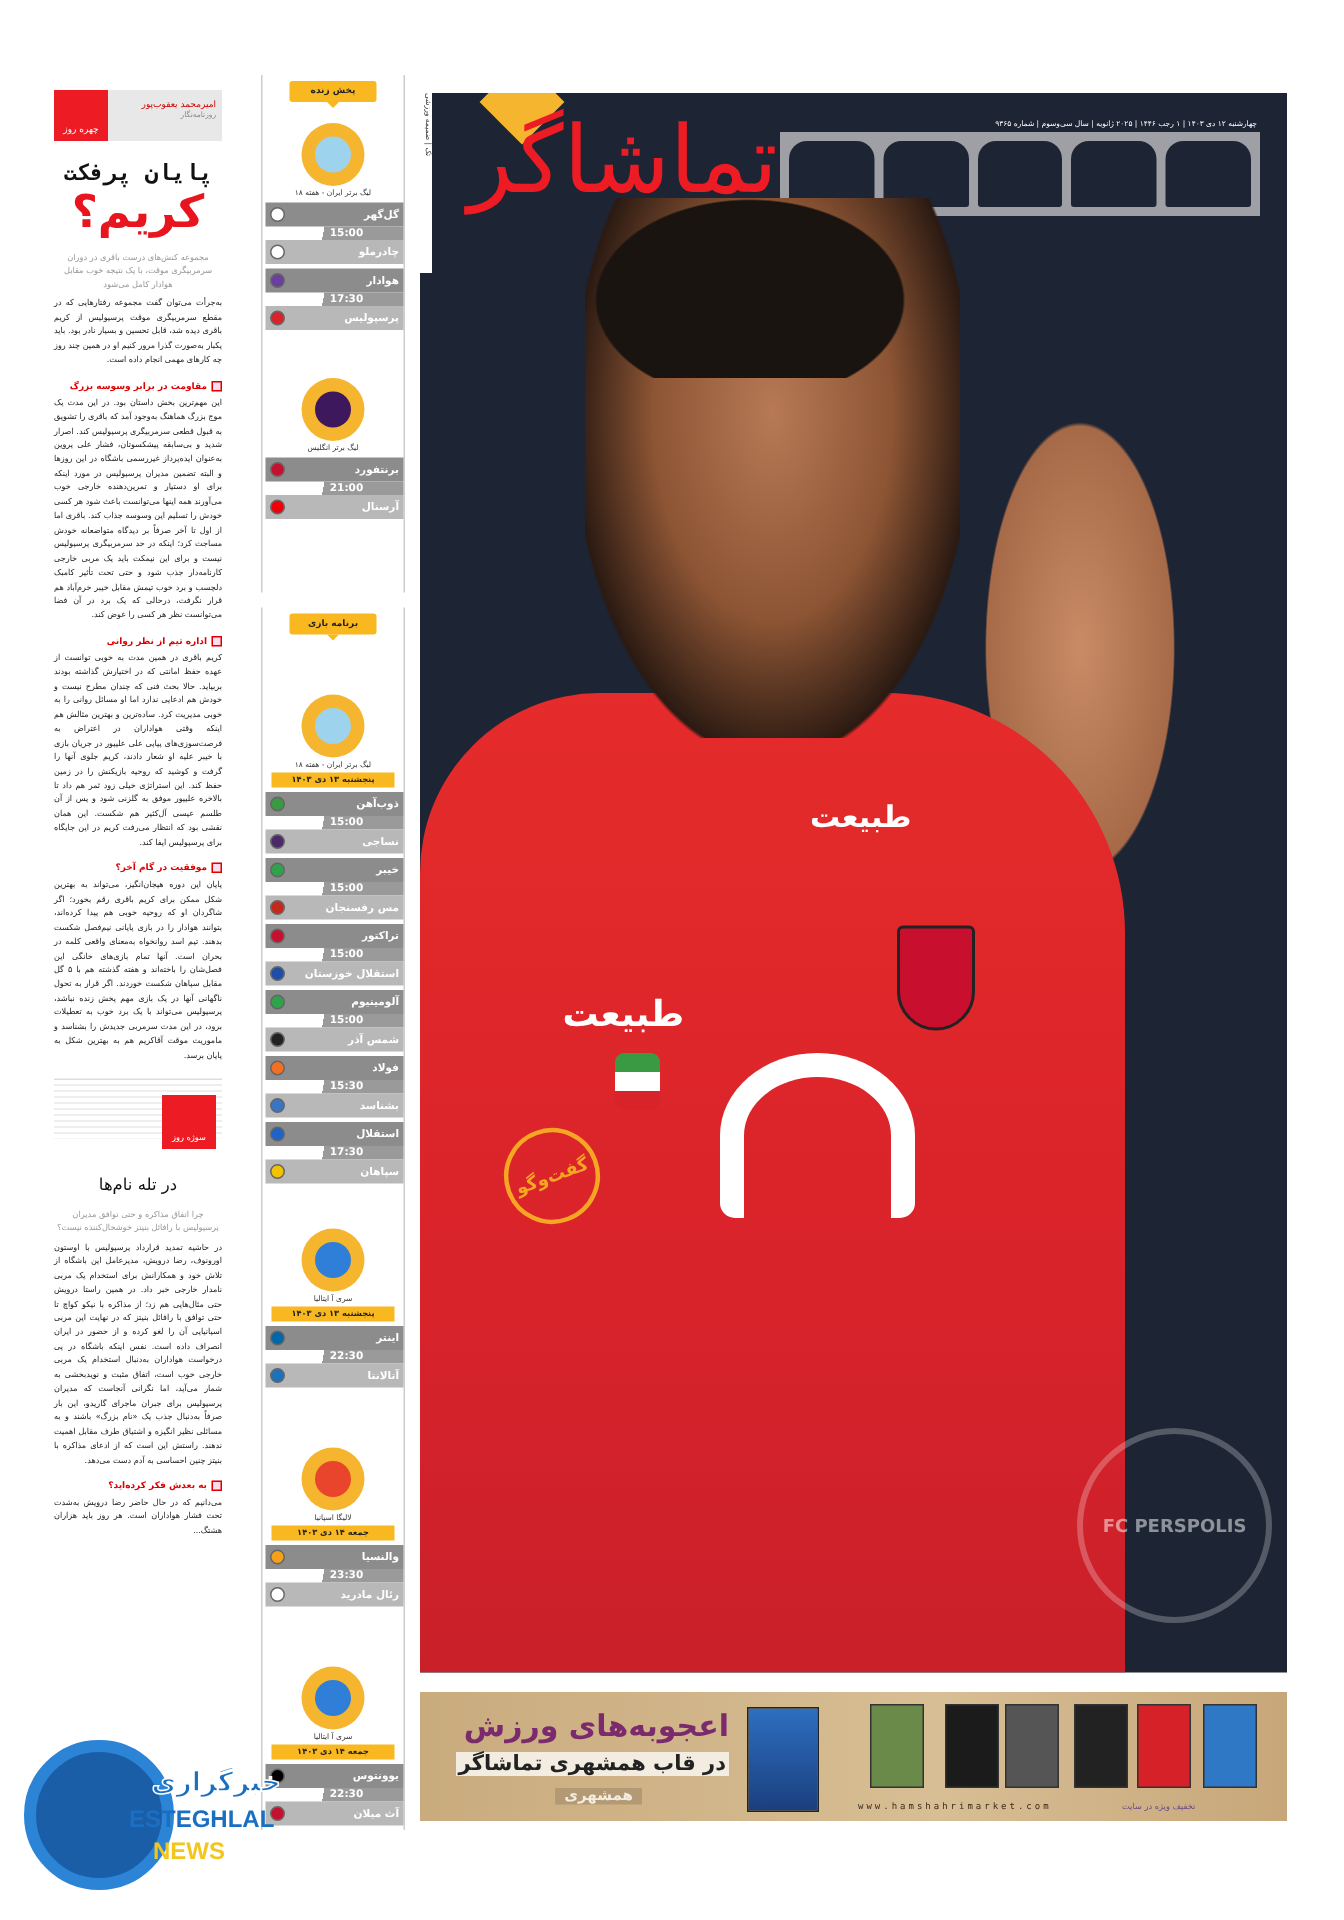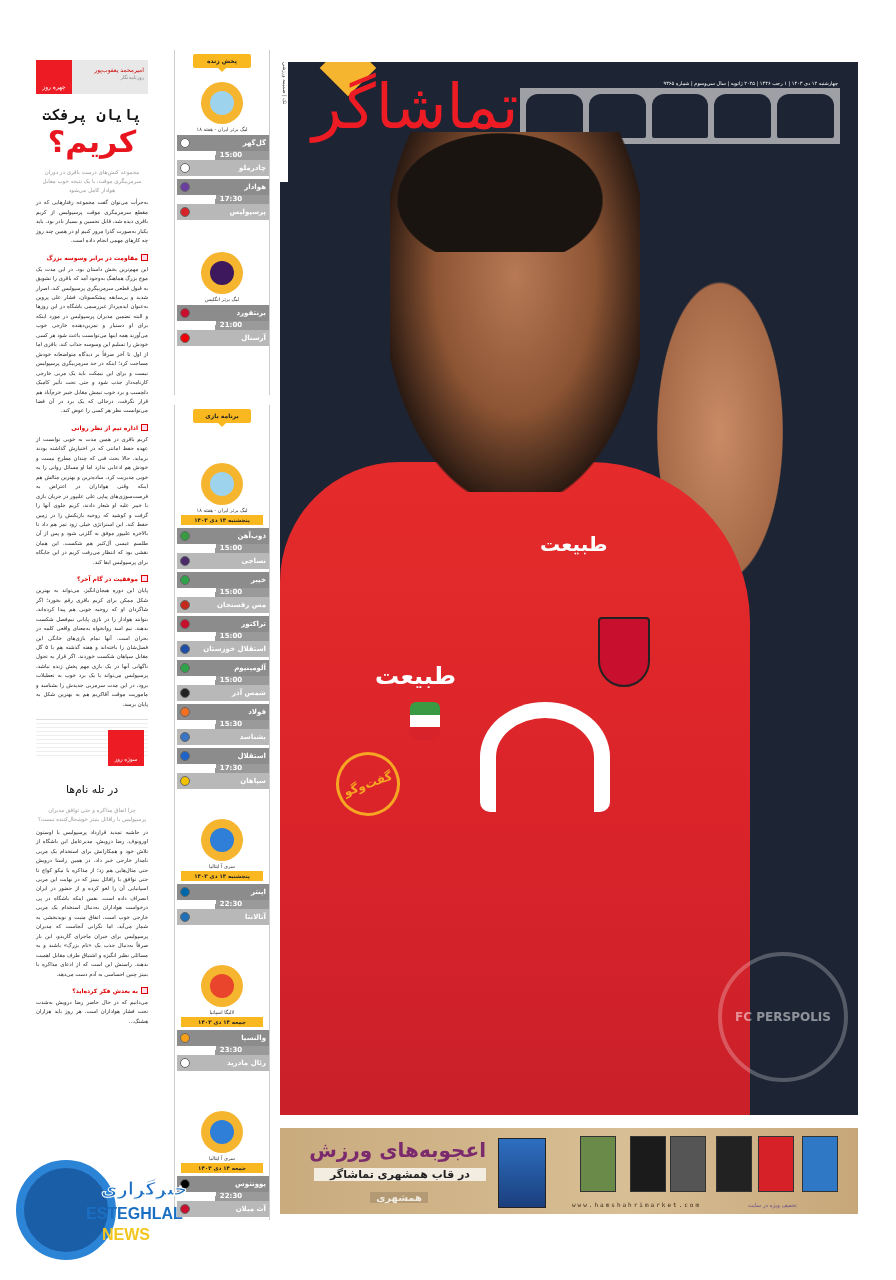--- a/index.html
+++ b/index.html
@@ -63,21 +63,21 @@
   .fcp { position: absolute; right: 10px; top: 890px; width: 130px; height: 130px; border-radius: 50%; border: 4px solid rgba(255,255,255,.25); color: rgba(255,255,255,.5); font-size: 12px; font-weight: bold; display: flex; align-items: center; justify-content: center; }
 
   
   .ad { position: absolute; left: 280px; top: 1128px; width: 578px; height: 86px; background: linear-gradient(90deg, #c9ab7e, #d8be94 60%, #c7a77a); display: flex; }
   .ad-books { width: 300px; position: relative; }
   .book { position: absolute; top: 8px; width: 36px; height: 56px; border: 1px solid #333; }
   .ad-url { position: absolute; bottom: 6px; left: 14px; font-size: 6px; color: #3a2c1a; letter-spacing: 2px; font-family: "DejaVu Sans Mono", monospace; }
   .ad-note { position: absolute; bottom: 6px; left: 190px; font-size: 5.5px; color: #6b4c8a; }
   .ad-right { flex: 1; position: relative; }
   .ad-title { position: absolute; right: 72px; top: 10px; font-size: 20px; font-weight: bold; color: #7a2a6d; }
-  .ad-sub { position: absolute; right: 72px; top: 40px; font-size: 11px; font-weight: bold; color: #222; background: #f3ece0; padding: 0 16px; }
+  .ad-sub { position: absolute; right: 72px; top: 40px; font-size: 14px; font-weight: bold; color: #222; background: #f3ece0; padding: 0 2px; }
   .ad-logo { position: absolute; right: 130px; top: 64px; font-size: 10px; font-weight: bold; color: #f3ece0; background: #b39a74; padding: 0 6px; }
   .ad-book { position: absolute; right: 12px; top: 10px; width: 48px; height: 70px; background: linear-gradient(#2d6fc0, #1b3f7e); border: 1px solid #222; }
 
   
   .wm { position: absolute; left: 6px; top: 1160px; width: 160px; height: 110px; }
   .wm-circle { position: absolute; left: 10px; top: 0; width: 100px; height: 100px; border-radius: 50%; background: #1b5ea8; border: 8px solid #2b84d6; }
   .wm-fa { position: absolute; left: 95px; top: 18px; font-size: 18px; font-weight: bold; color: #1b6fc3; -webkit-text-stroke: 1px #fff; }
   .wm-en { position: absolute; left: 80px; top: 45px; font-size: 16px; font-weight: bold; color: #1b6fc3; font-family: "Liberation Sans", sans-serif; }
   .wm-news { position: absolute; left: 96px; top: 66px; font-size: 16px; font-weight: bold; color: #f3c61e; font-family: "Liberation Sans", sans-serif; }
 </style>

